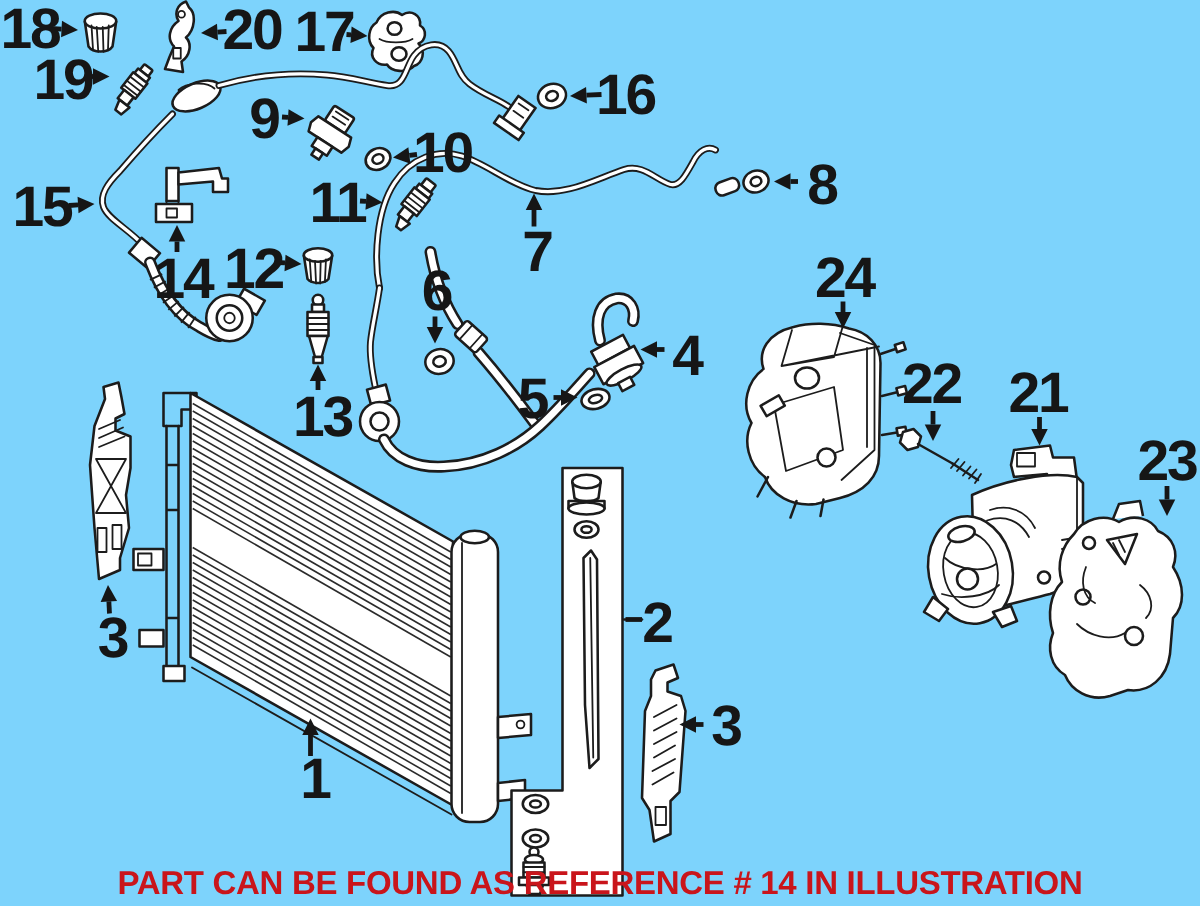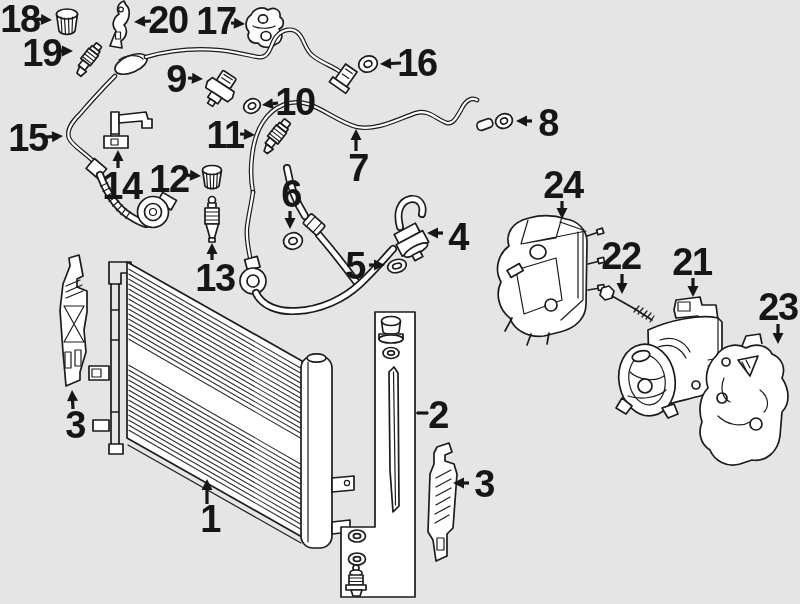--- a/index.html
+++ b/index.html
@@ -1,16 +1,16 @@
 <!DOCTYPE html>
 <html><head>
 <meta charset="utf-8">
 <style>
   html,body{margin:0;padding:0;background:#fff;}
-  .stage{position:relative;width:800px;height:604px;background:#e5e5e5;overflow:hidden;
+  .stage{position:relative;width:800px;height:604px;background:#7dd3fc;overflow:hidden;
          font-family:"Liberation Sans",sans-serif;}
   .stage svg{position:absolute;left:0;top:0;}
   .callout-num{font-family:"Liberation Sans",sans-serif;font-weight:700;font-size:38px;
                fill:#161616;text-anchor:middle;letter-spacing:-1.5px;}
   .callout-line{stroke:#161616;stroke-width:3.2;}
   .callout-head{fill:#161616;stroke:none;}
   .ln{fill:none;stroke:#1c1c1c;stroke-width:1.7;stroke-linecap:round;stroke-linejoin:round;}
   .lnt{fill:none;stroke:#1c1c1c;stroke-width:1.2;stroke-linecap:round;stroke-linejoin:round;}
   .lnf{fill:#fff;stroke:#1c1c1c;stroke-width:1.7;stroke-linejoin:round;}
   .pipe-o{fill:none;stroke:#1c1c1c;stroke-width:4.6;stroke-linecap:round;}
@@ -464,13 +464,14 @@
           <text x="210" y="518" dy="0.36em" class="callout-num">1</text>
         </g>
         <g>
           <line x1="469" y1="483" x2="464" y2="483" class="callout-line"></line>
           <polygon class="callout-head" points="453,483 464,477.5 464,488.5"></polygon>
           <text x="484" y="483" dy="0.36em" class="callout-num">3</text>
         </g>
       </g>
 </svg>
 
+<div class="notice" style="color: rgb(201, 21, 27);">PART CAN BE FOUND AS REFERENCE # 14 IN ILLUSTRATION</div>
 </div>
 
 </body></html>

